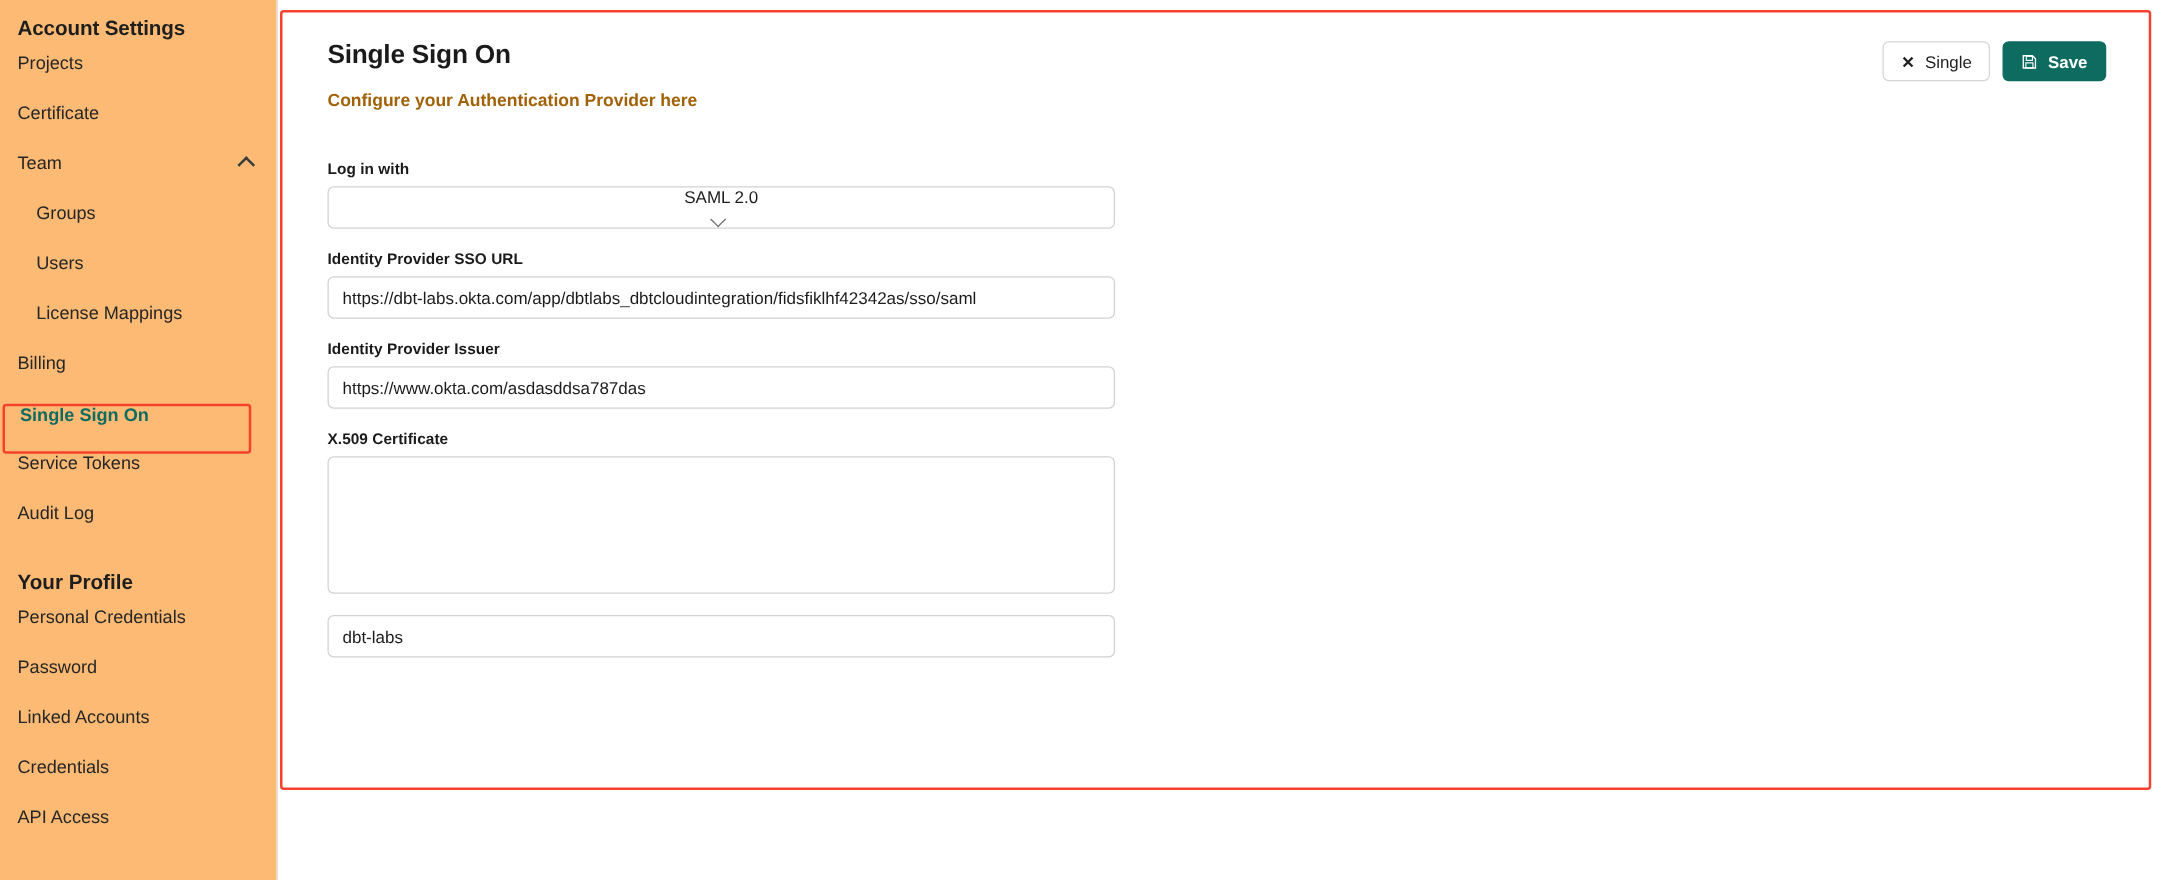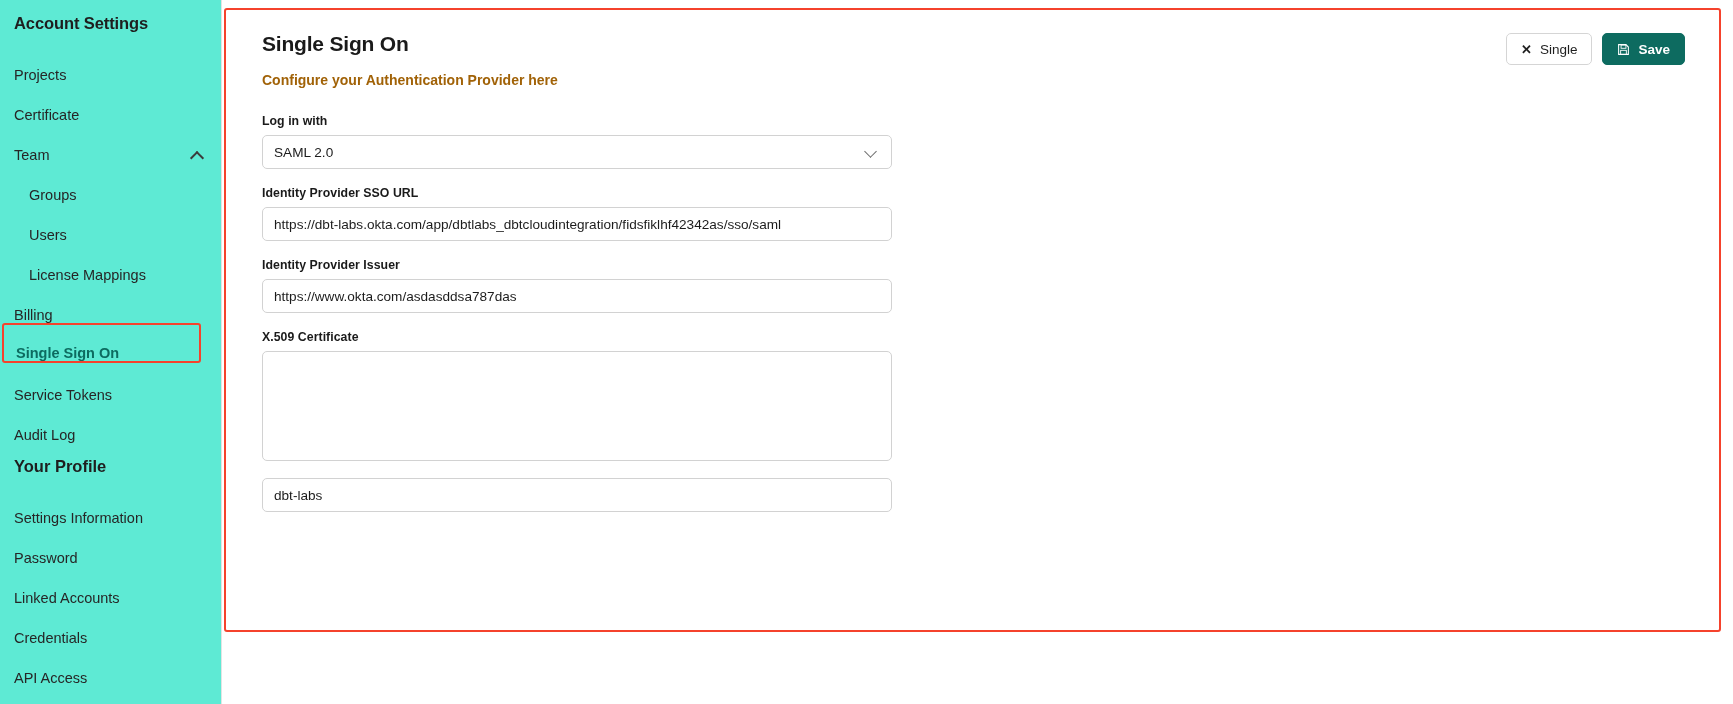--- a/index.html
+++ b/index.html
@@ -15,36 +15,36 @@
     width: 1733px;
     height: 704px;
     background: #ffffff;
   }
 
   
   .sidebar {
     width: 222px;
     min-width: 222px;
     height: 704px;
-    background: #5eead4;
+    background: #fdba74;
     border-right: 1px solid #e3e3e3;
     padding-top: 10px;
     position: relative;
     overflow: hidden;
   }
   .sidebar-title {
     font-size: 16.5px;
     font-weight: bold;
     color: #1e1e1e;
     padding: 4px 14px 10px 14px;
     letter-spacing: -0.1px;
   }
   .nav-item {
     display: flex;
-    align-items: flex-end;
+    align-items: flex-start;
     justify-content: space-between;
     height: 40px;
     padding: 0 16px 0 14px;
     font-size: 14.5px;
     color: #262626;
     cursor: pointer;
   }
   .nav-item.sub { padding-left: 29px; }
   .nav-item.active-outline {
     border: 2px solid #f5422c;
@@ -143,41 +143,42 @@
     font-size: 13px;
     line-height: 1;
     display: inline-block;
     font-weight: bold;
   }
   .save-icon {
     width: 13px; height: 13px;
     display: inline-block;
   }
 
-  .form { margin-top: 26px; }
+  .form { margin-top: 40px; }
   .field { margin-bottom: 17px; }
   .field-label {
     font-size: 12.3px;
     font-weight: bold;
     color: #1a1a1a;
     margin-bottom: 7px;
     letter-spacing: 0.05px;
   }
   .control {
     width: 630px;
     height: 34px;
     border: 1px solid #d2d2d2;
     border-radius: 5px;
     background: #ffffff;
     font-size: 13.6px;
     color: #1c1c1c;
     padding: 0 11px;
     display: flex;
     align-items: center;
     font-family: "Liberation Sans", sans-serif;
+    flex-direction: column;
   }
   .select-control {
     justify-content: space-between;
     cursor: pointer;
   }
   .chevron-down {
     width: 12px; height: 12px;
     position: relative;
     display: inline-block;
     margin-right: 2px;
@@ -237,21 +238,21 @@
     <div class="nav-item">
       <span>Service Tokens</span>
     </div>
     <div class="nav-item">
       <span>Audit Log</span>
     </div>
 
     <div class="nav-group-title">Your Profile</div>
 
     <div class="nav-item">
-      <span>Settings Information</span>
+      <span>Personal Credentials</span>
     </div>
     <div class="nav-item">
       <span>Password</span>
     </div>
     <div class="nav-item">
       <span>Linked Accounts</span>
     </div>
     <div class="nav-item">
       <span>Credentials</span>
     </div>

